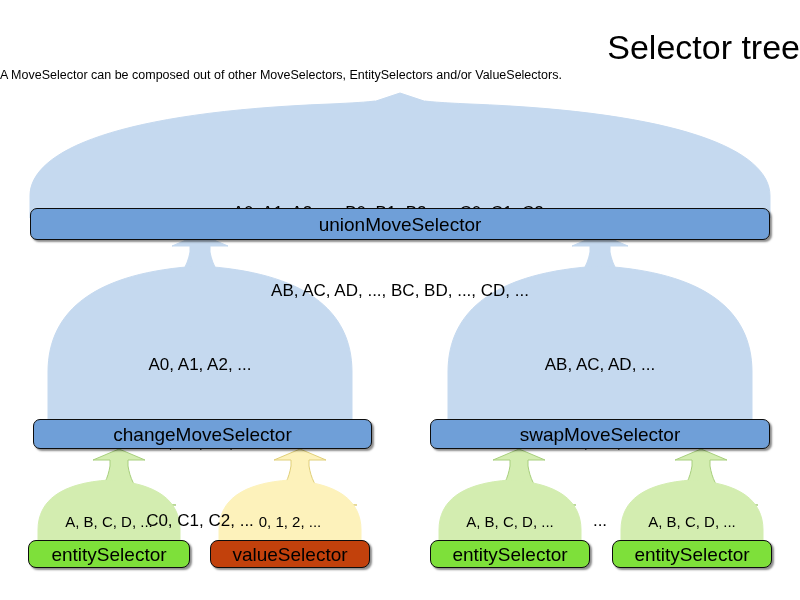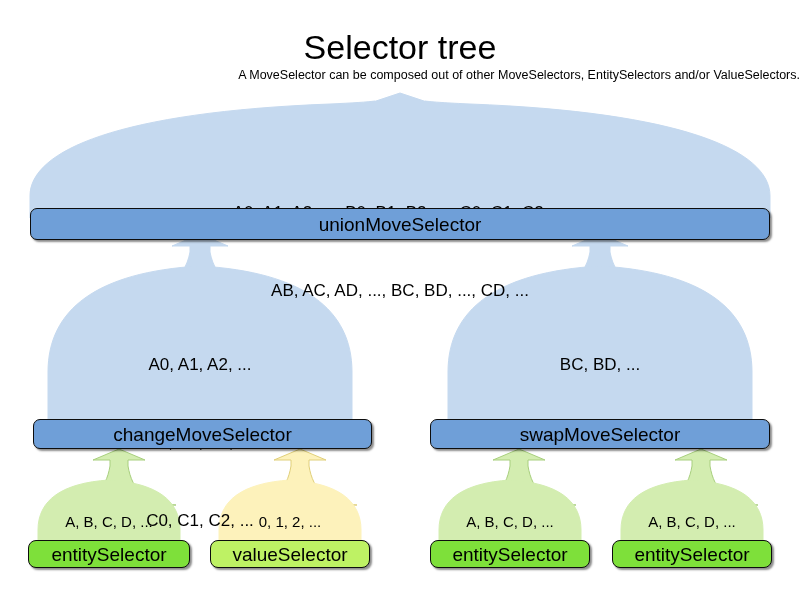--- a/index.html
+++ b/index.html
@@ -20,32 +20,32 @@
     width: 800px;
     height: 600px;
   }
 
   
   #title {
     position: absolute;
     left: 0;
     top: 28px;
     width: 800px;
-    text-align: center;
+    text-align: right;
     font-size: 34px;
     font-weight: normal;
     letter-spacing: 0px;
     line-height: 38px;
   }
   #subtitle {
     position: absolute;
     left: 0;
     top: 68px;
     width: 800px;
-    text-align: right;
+    text-align: left;
     font-size: 12.5px;
     line-height: 15px;
   }
 
   
   #shapes {
     position: absolute;
     left: 0;
     top: 0;
     width: 800px;
@@ -80,21 +80,21 @@
     text-align: left;
     font-size: 19px;
     line-height: 1;
     display: flex;
     align-items: center;
     justify-content: center;
     overflow: hidden;
   }
   .bar.blue   { background: #6f9fd8; }
   .bar.green  { background: #7ee03a; }
-  .bar.yellow { background: #bef264; }
+  .bar.yellow { background: #c2410c; }
   .bar.leaf   { font-size: 19px; border-radius: 8px; }
 </style>
 </head>
 <body>
 
 <div id="stage">
 
   <div id="title">Selector tree</div>
   <div id="subtitle">A MoveSelector can be composed out of other MoveSelectors, EntitySelectors and/or ValueSelectors.</div>
 
@@ -208,20 +208,21 @@
   </div>
 
   <div class="node-text" style="left:48px; top:300px; width:304px;">
     <div>A0, A1, A2, ...</div>
     <div>B0, B1, B2, ...</div>
     <div>C0, C1, C2, ...</div>
     <div>...</div>
   </div>
 
   <div class="node-text" style="left:448px; top:300px; width:304px;">
+    <div>AB, AC, AD, ...</div>
     <div>BC, BD, ...</div>
     <div>...</div>
   </div>
 
   <div class="leaf-text" style="left:38px; top:512px; width:142px;">A, B, C, D, ...</div>
   <div class="leaf-text" style="left:219px; top:512px; width:142px;">0, 1, 2, ...</div>
   <div class="leaf-text" style="left:439px; top:512px; width:142px;">A, B, C, D, ...</div>
   <div class="leaf-text" style="left:621px; top:512px; width:142px;">A, B, C, D, ...</div>
 
   <div class="bar blue" style="left:30px; top:208px; width:740px; height:32px;">unionMoveSelector</div>

